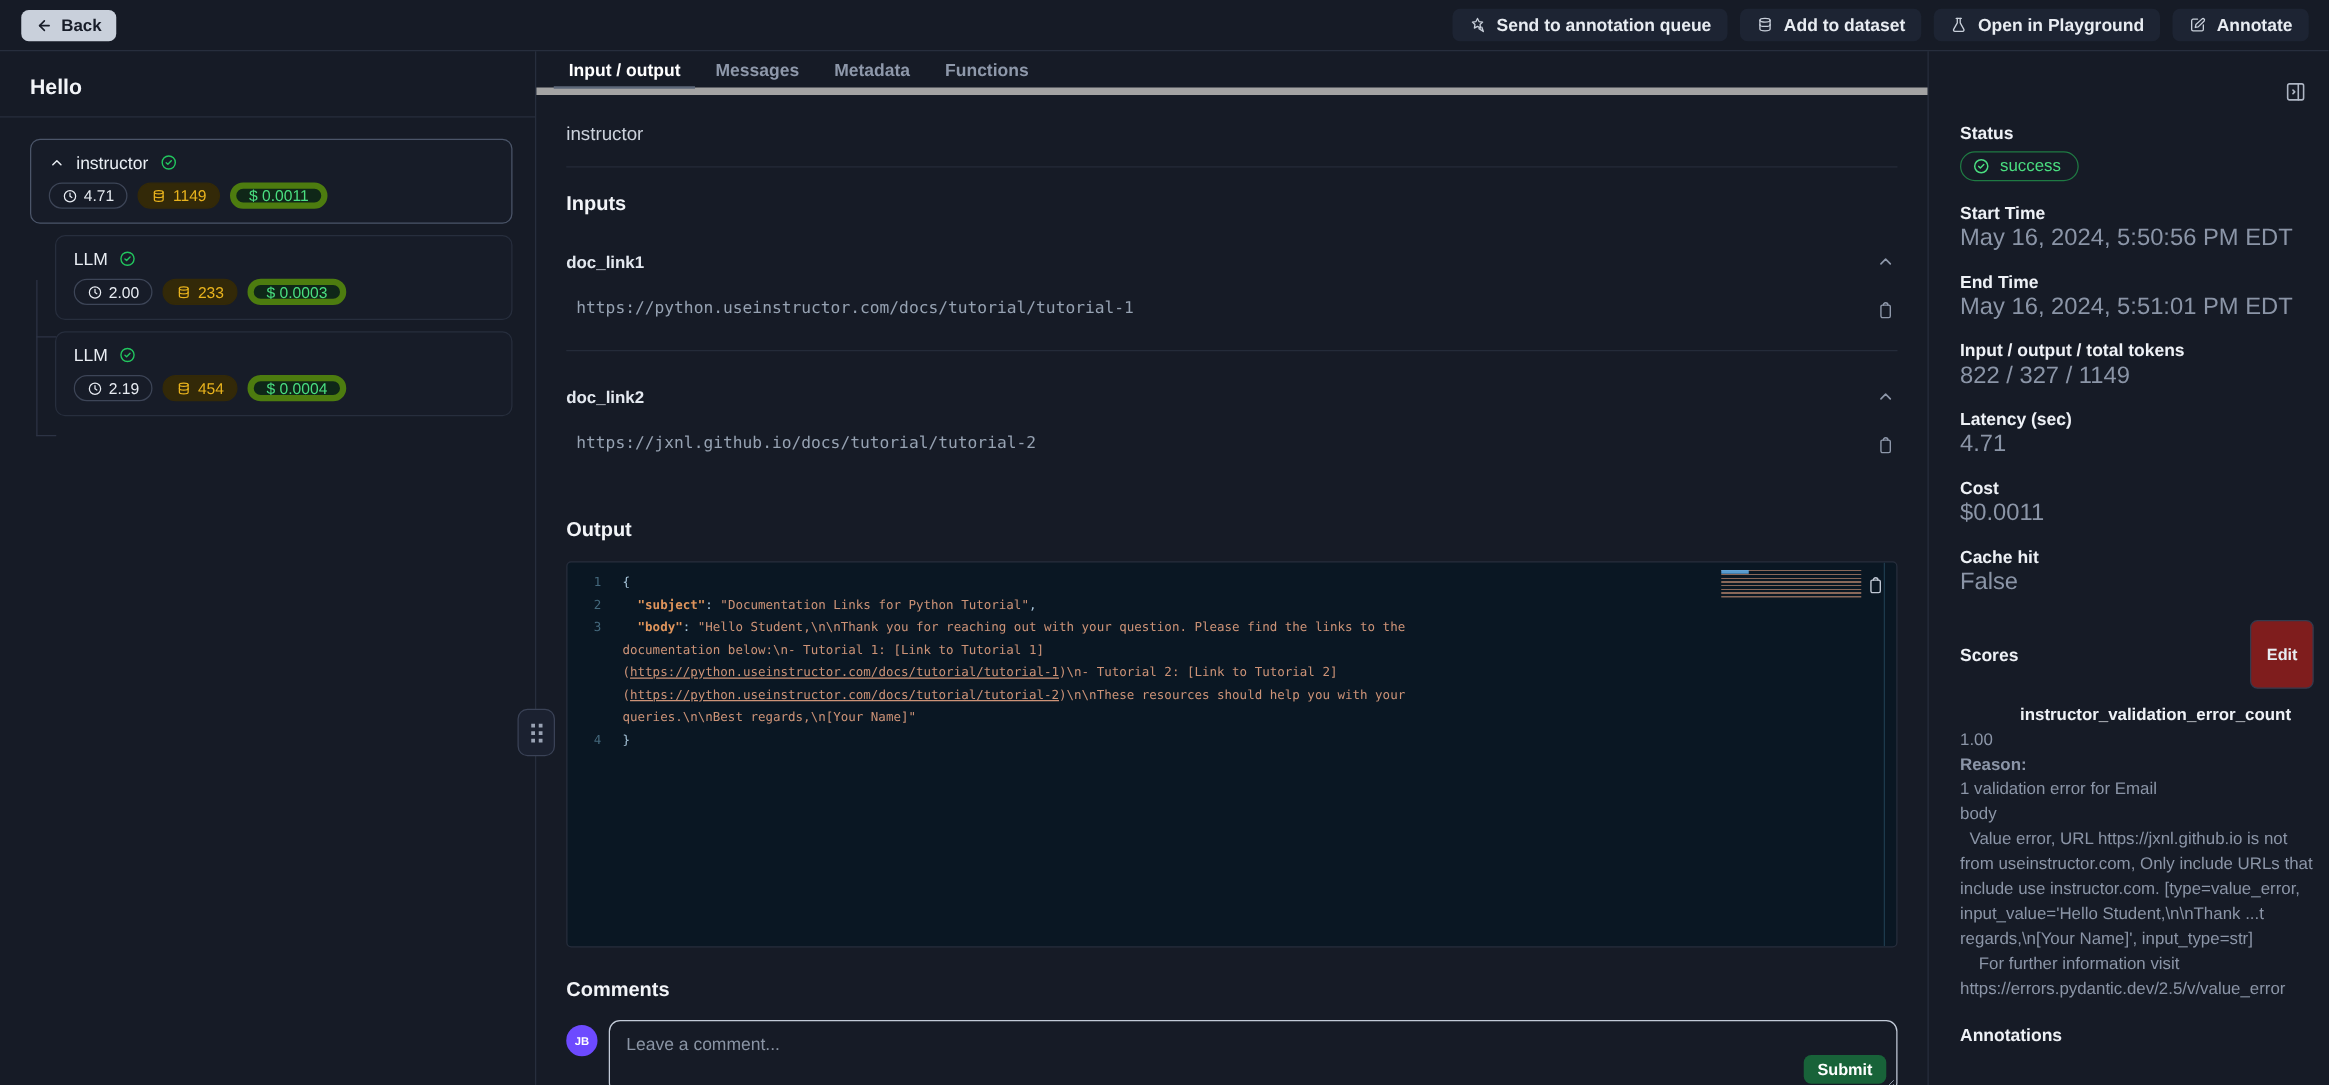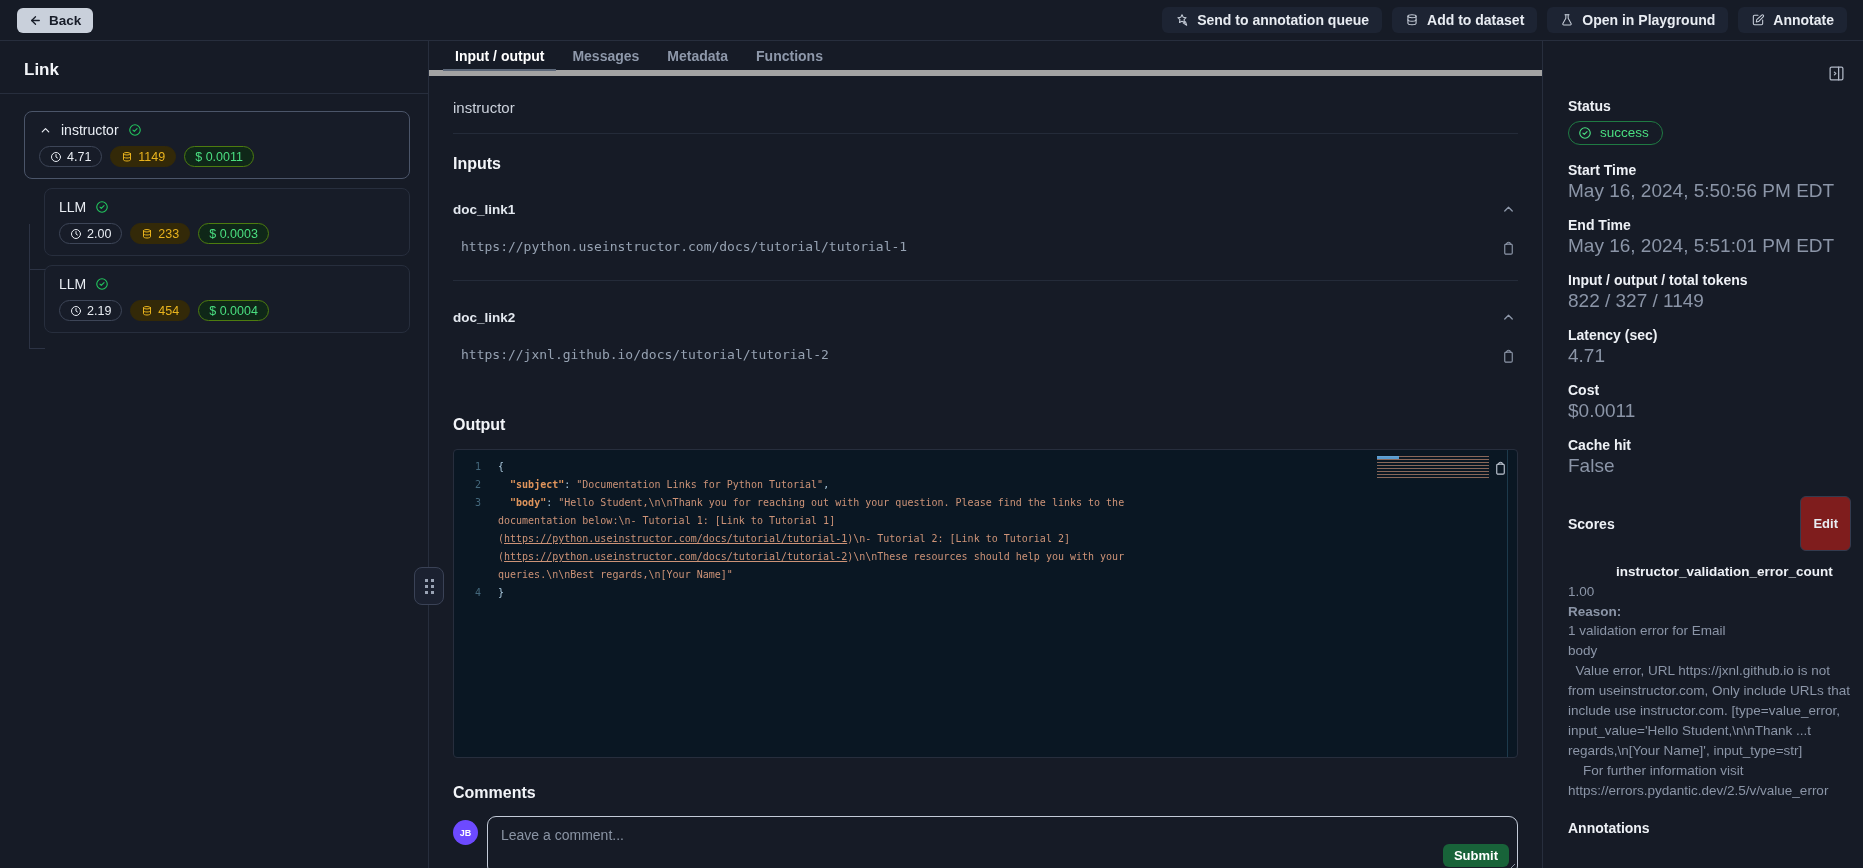--- a/index.html
+++ b/index.html
@@ -55,21 +55,21 @@
   .trace-node.lvl1 { margin-left: 44px; }
   .node-head { display: flex; align-items: center; gap: 9px; }
   .node-name { font-size: 14px; color: #e9edf3; }
   .node-badges { display: flex; gap: 8px; margin-top: 8px; }
   .pill {
     display: inline-flex; align-items: center; gap: 5px;
     height: 21px; padding: 0 10px; border-radius: 11px; font-size: 12.5px;
   }
   .pill-lat { border: 1px solid #3d4557; color: #e8ecf2; }
   .pill-tok { background: #332908; border: 1px solid #332908; color: #e9b31d; }
-  .pill-cost { background: #0f2718; border: 1px solid #4d7c0f; color: #4ade80; }
+  .pill-cost { background: #0f2718; border: 5px solid #4d7c0f; color: #4ade80; }
 
   
   .grip {
     position: absolute; left: 414px; top: 526px; width: 30px; height: 38px;
     border: 1px solid #3a4256; border-radius: 8px; background: #1b2130;
     display: flex; align-items: center; justify-content: center; cursor: col-resize; z-index: 5;
   }
   .grip-dots { display: grid; grid-template-columns: repeat(2, 3px); grid-auto-rows: 3px; gap: 3px; }
   .grip-dots i { background: #9aa3b4; }
 
@@ -217,21 +217,21 @@
           </svg>
         </span>
     <span class="label">Annotate</span>
   </button>
 </div>
 </header>
 
 <div class="body-row">
 
   <aside class="trace-panel">
-    <div class="trace-title">Link</div>
+    <div class="trace-title">Hello</div>
     <div class="tree" id="trace-tree">
       <div class="vline"></div>
       <div class="hstub" style="top:175px"></div>
       <div class="hstub" style="top:254px"></div>
 
   <div class="trace-node selected">
     <div class="node-head">
       <span class="chev">
         <svg width="13" height="13" viewBox="0 0 24 24" fill="none" stroke="#e9edf3" stroke-width="2.2" stroke-linecap="round" stroke-linejoin="round">
                 <path d="M6 14.5l6-6 6 6"></path>

